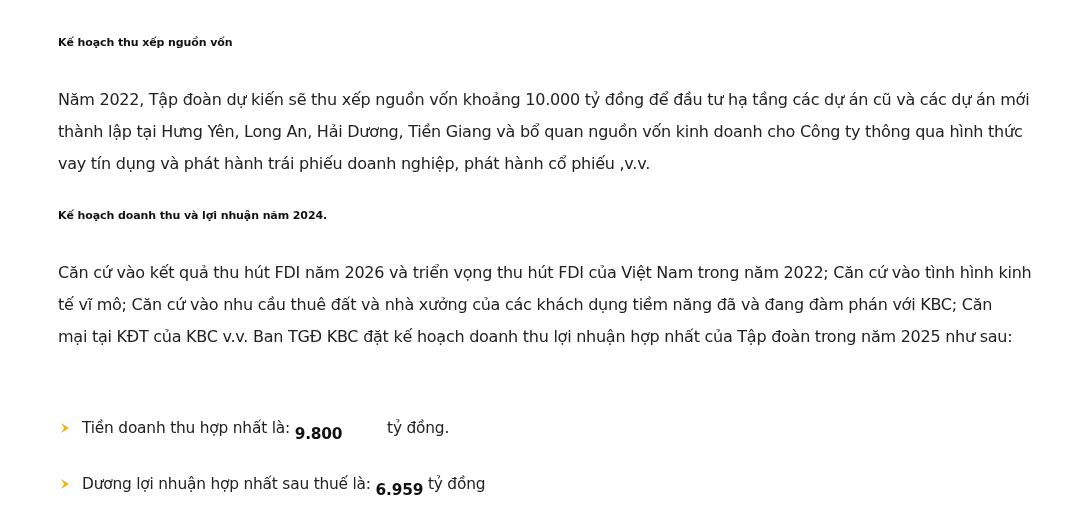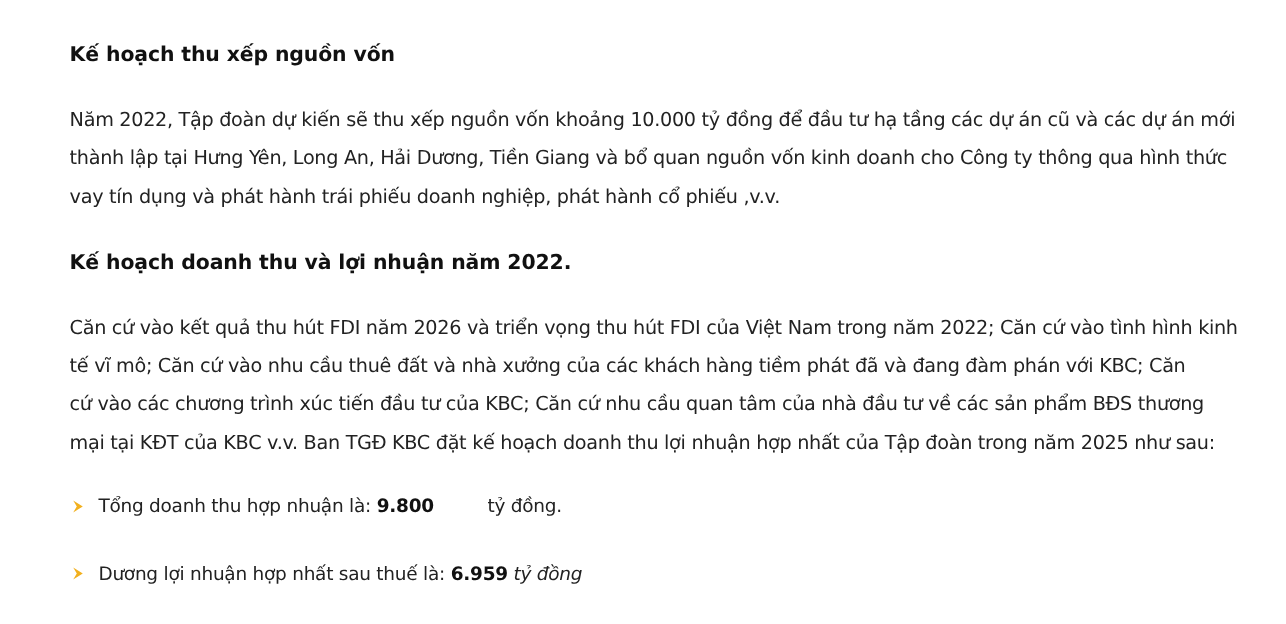--- a/index.html
+++ b/index.html
@@ -17,21 +17,21 @@
     .content {
       position: absolute;
       left: 58px;
       top: 0;
       width: 975px;
     }
     .heading {
       position: absolute;
       left: 0;
       font-weight: bold;
-      font-size: 17px;
+      font-size: 11px;
       color: #111111;
       white-space: nowrap;
       letter-spacing: -0.1px;
     }
     .para {
       position: absolute;
       left: 0;
       width: 975px;
       font-size: 16px;
       line-height: 32px;
@@ -53,59 +53,58 @@
       letter-spacing: -0.2px;
     }
     .chevron {
       display: inline-block;
       width: 10px;
       height: 12px;
       margin-right: 12px;
       margin-left: 2px;
     }
     .chevron svg { display: block; }
-    .bold-val { font-weight: bold; color: #111; }
+    .bold-val { font-weight: bold; color: #111; margin-top: 12px; }
   </style>
 </head>
 <body>
 
 <div class="content">
 
   <div class="heading" style="top:36px;">Kế hoạch thu xếp nguồn vốn</div>
 
   <div class="para" style="top:84px;">
     <span class="line">Năm 2022, Tập đoàn dự kiến sẽ thu xếp nguồn vốn khoảng 10.000 tỷ đồng để đầu tư hạ tầng các dự án cũ và các dự án mới</span>
     <span class="line">thành lập tại Hưng Yên, Long An, Hải Dương, Tiền Giang và bổ quan nguồn vốn kinh doanh cho Công ty thông qua hình thức</span>
     <span class="line">vay tín dụng và phát hành trái phiếu doanh nghiệp, phát hành cổ phiếu ,v.v.</span>
   </div>
 
-  <div class="heading" style="top:209px;">Kế hoạch doanh thu và lợi nhuận năm 2022.</div>
+  <div class="heading" style="top:209px;">Kế hoạch doanh thu và lợi nhuận năm 2024.</div>
 
   <div class="para" style="top:257px;">
     <span class="line">Căn cứ vào kết quả thu hút FDI năm 2026 và triển vọng thu hút FDI của Việt Nam trong năm 2022; Căn cứ vào tình hình kinh</span>
-    <span class="line">tế vĩ mô; Căn cứ vào nhu cầu thuê đất và nhà xưởng của các khách hàng tiềm phát đã và đang đàm phán với KBC; Căn</span>
-    <span class="line">cứ vào các chương trình xúc tiến đầu tư của KBC; Căn cứ nhu cầu quan tâm của nhà đầu tư về các sản phẩm BĐS thương</span>
+    <span class="line">tế vĩ mô; Căn cứ vào nhu cầu thuê đất và nhà xưởng của các khách dụng tiềm năng đã và đang đàm phán với KBC; Căn</span>
     <span class="line">mại tại KĐT của KBC v.v. Ban TGĐ KBC đặt kế hoạch doanh thu lợi nhuận hợp nhất của Tập đoàn trong năm 2025 như sau:</span>
   </div>
 
   <div class="bullet" style="top:413px;">
     <span class="chevron">
       <svg width="10" height="12" viewBox="0 0 10 12">
           <path d="M1 1 L9 6 L1 11 L4 6 Z" fill="#f2b01e"></path>
         </svg>
     </span>
-    <span style="white-space: pre;">Tổng doanh thu hợp nhuận là: </span>
+    <span style="white-space: pre;">Tiền doanh thu hợp nhất là: </span>
       <span class="bold-val">9.800</span>
       <span style="white-space:pre;padding-left:40px;"> tỷ đồng.</span>
   </div>
 
   <div class="bullet" style="top:469px;">
     <span class="chevron">
       <svg width="10" height="12" viewBox="0 0 10 12">
           <path d="M1 1 L9 6 L1 11 L4 6 Z" fill="#f2b01e"></path>
         </svg>
     </span>
     <span style="white-space: pre;">Dương lợi nhuận hợp nhất sau thuế là: </span>
       <span class="bold-val">6.959</span>
-      <span style="white-space:pre;font-style:italic;"> tỷ đồng</span>
+      <span style="white-space:pre;"> tỷ đồng</span>
   </div>
 
 </div>
 
 </body></html>

